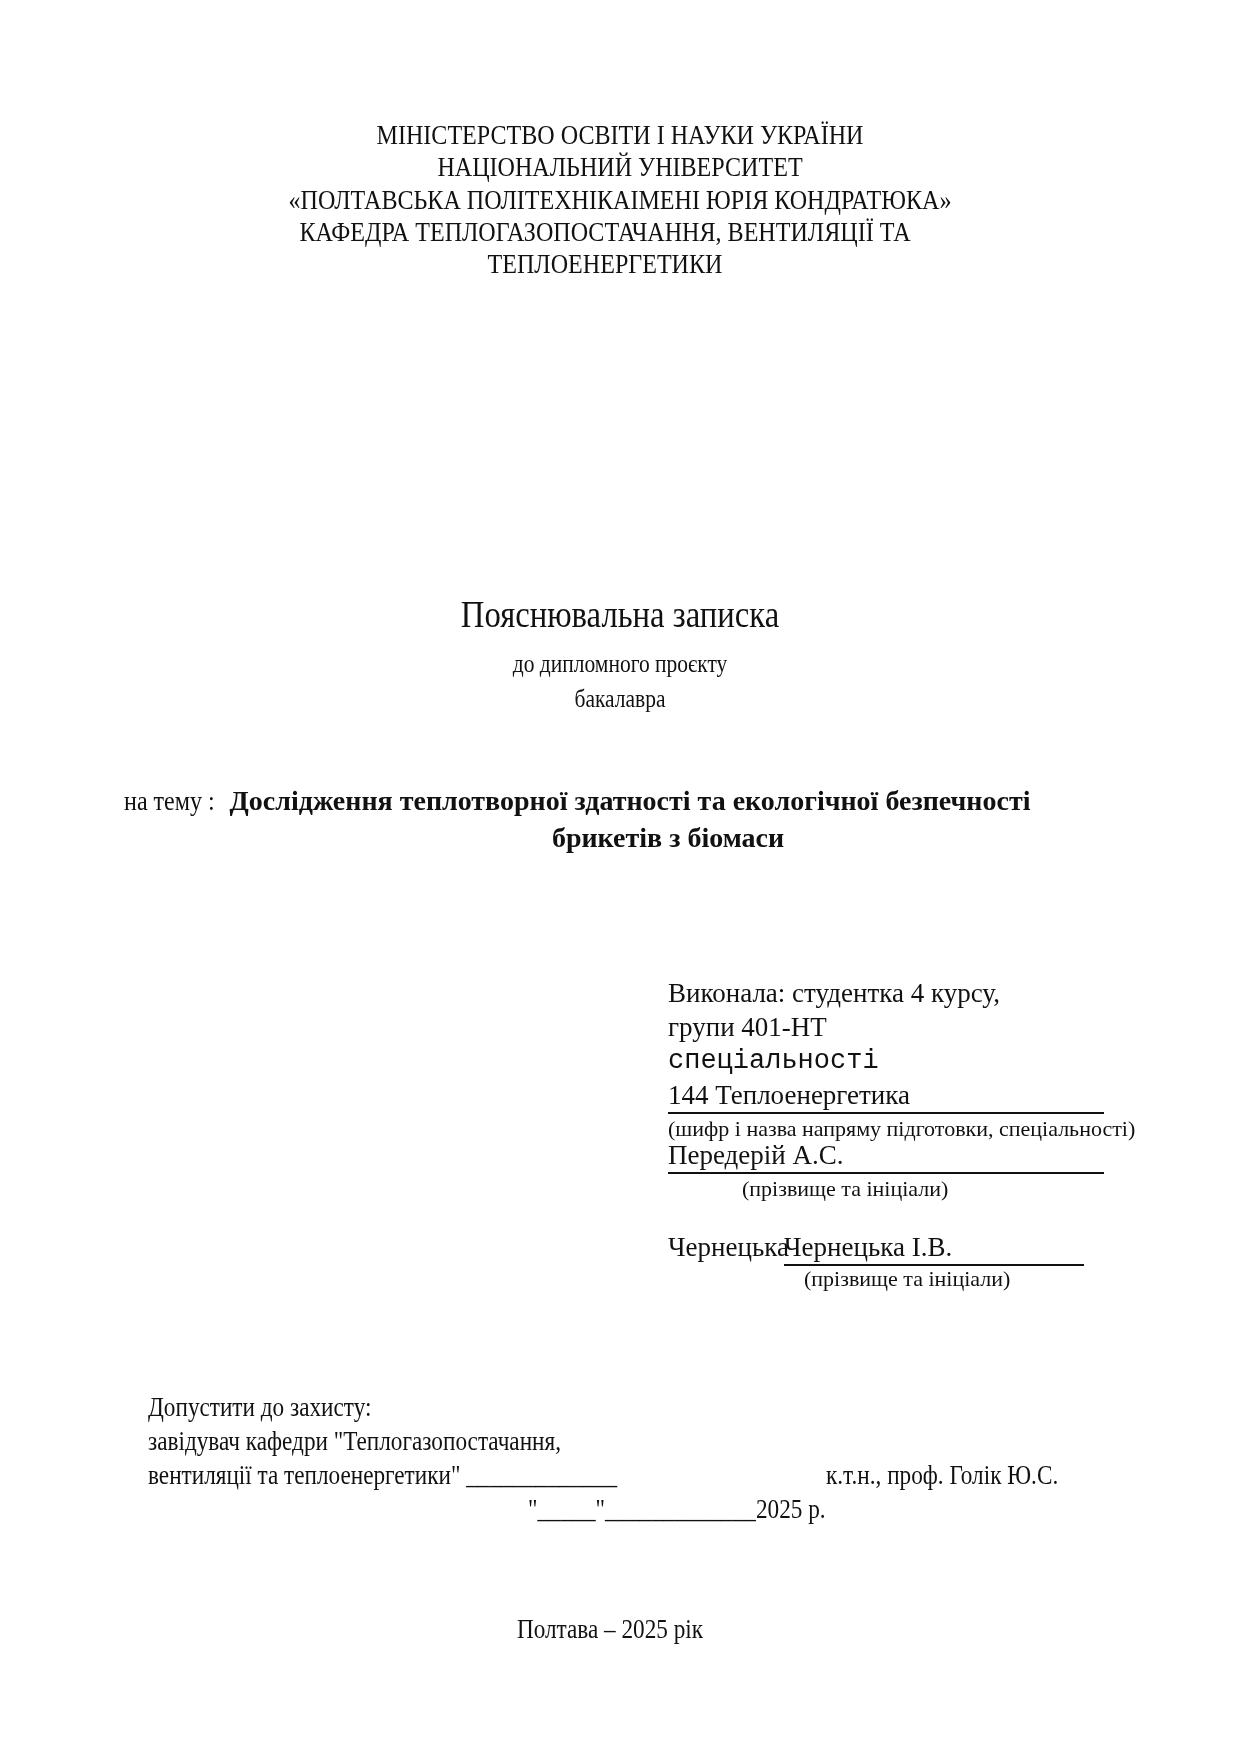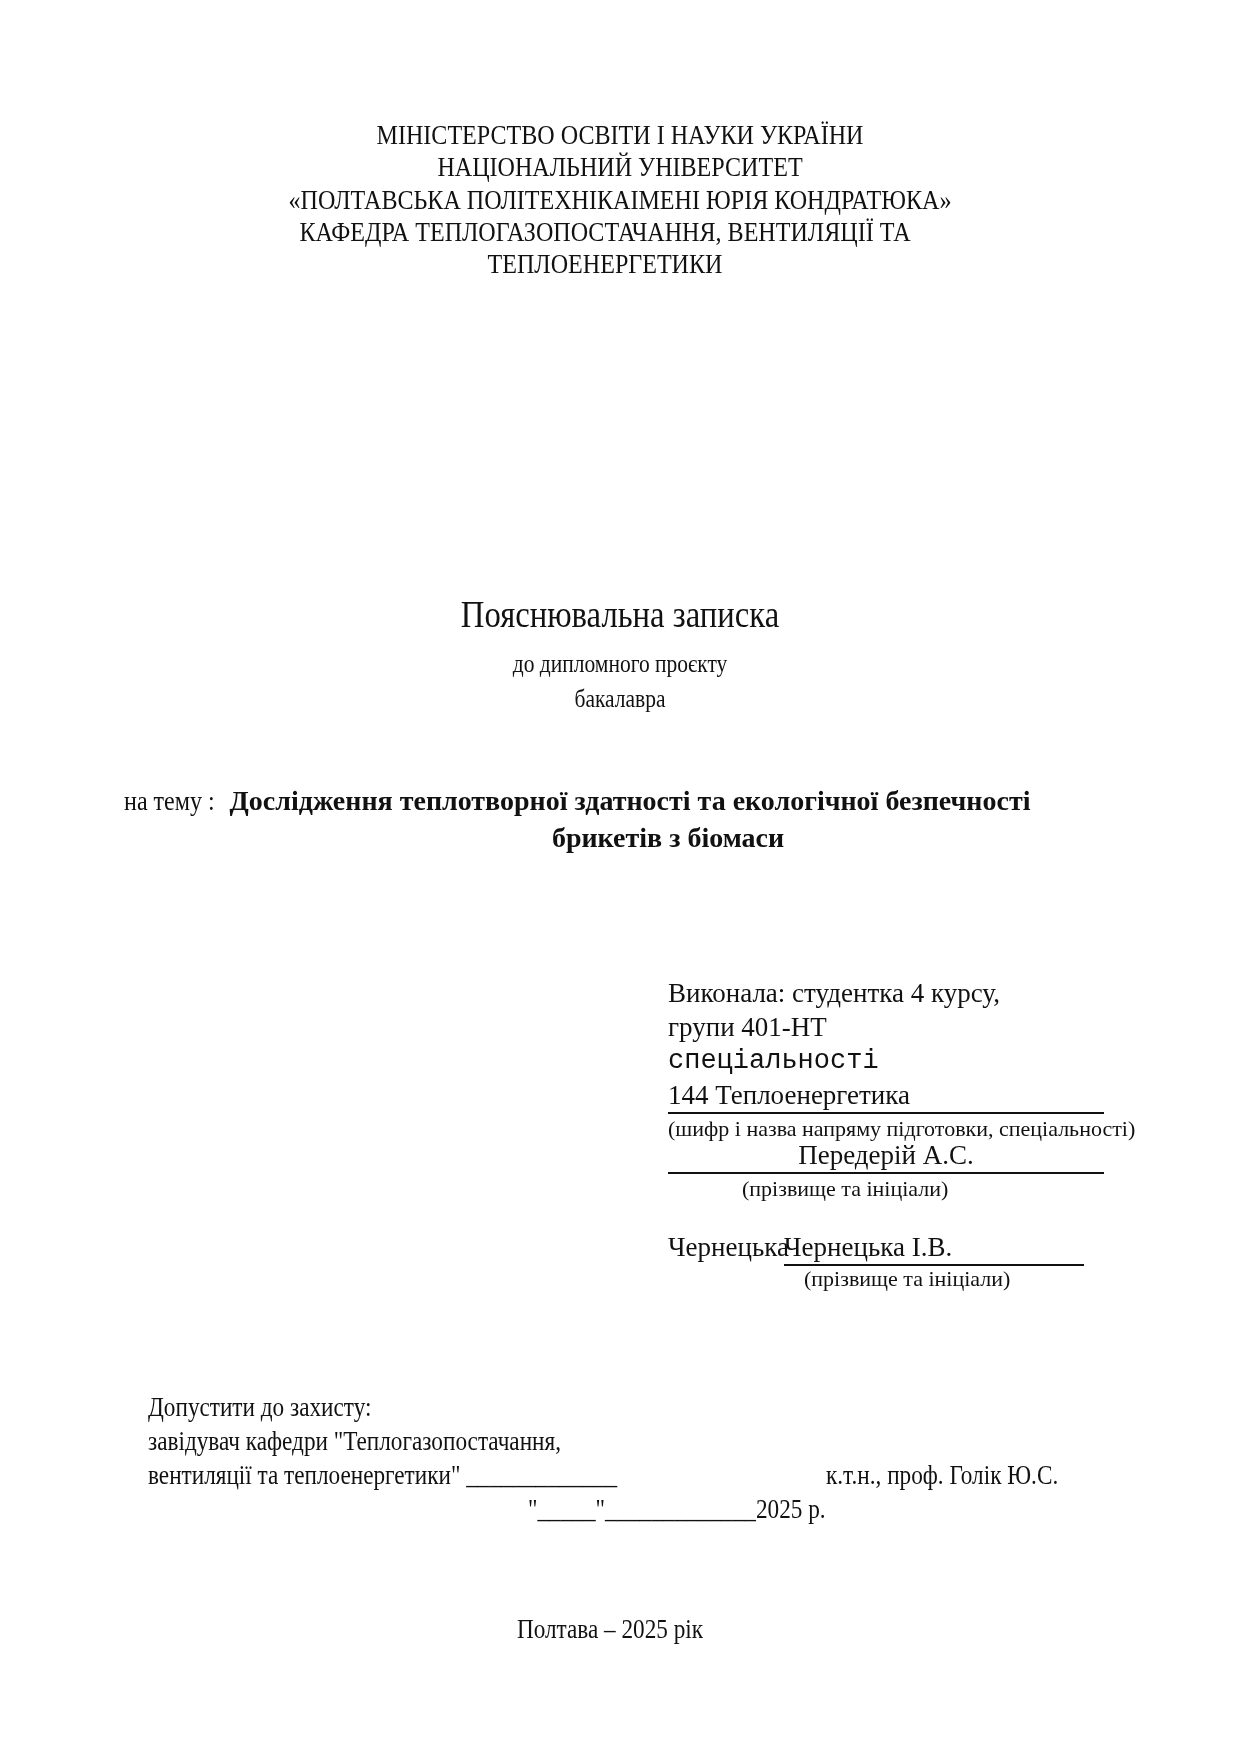--- a/index.html
+++ b/index.html
@@ -41,21 +41,21 @@
   <span class="bold">брикетів з біомаси</span>
 </div>
 
 <div class="abs right-block" style="top:976px;">Виконала: студентка 4 курсу,</div>
 <div class="abs right-block" style="top:1010px;">групи 401-НТ</div>
 <div class="abs right-block" style="top:1044px;font-family:Liberation Mono, monospace;">спеціальності</div>
 <div class="abs right-block" style="top:1078px;font-family:Liberation Serif, serif;">
   <span class="uline"> 144 Теплоенергетика</span>
 </div>
 <div class="abs caption" style="top:1116px; left:668px;">(шифр і назва напряму підготовки, спеціальності)</div>
-<div class="abs right-block" style="top:1138px;text-align:center;">
+<div class="abs right-block" style="top:1138px;">
   <span class="uline"> Передерій А.С.</span>
 </div>
 <div class="abs caption" style="top:1176px; left:742px;">(прізвище та ініціали)</div>
 
 <div class="abs right-block" style="top:1230px;">Чернецька</div>
 <div class="abs right-block" style="top:1230px; left:740px;">
   <span class="uline" style="width:300px;"> Чернецька І.В.</span>
 </div>
 <div class="abs caption" style="top:1266px; left:804px;">(прізвище та ініціали)</div>
 

